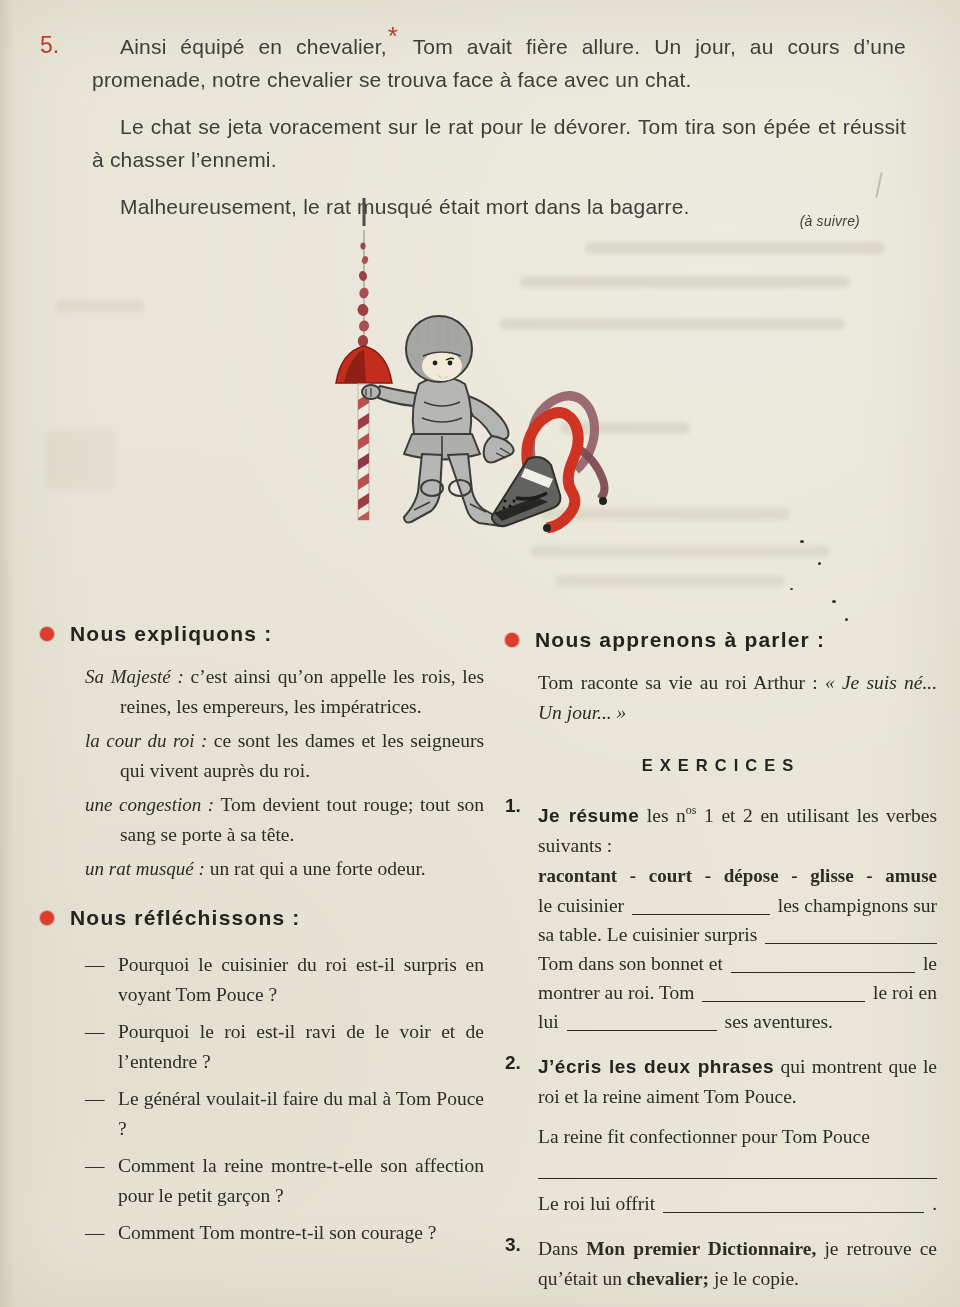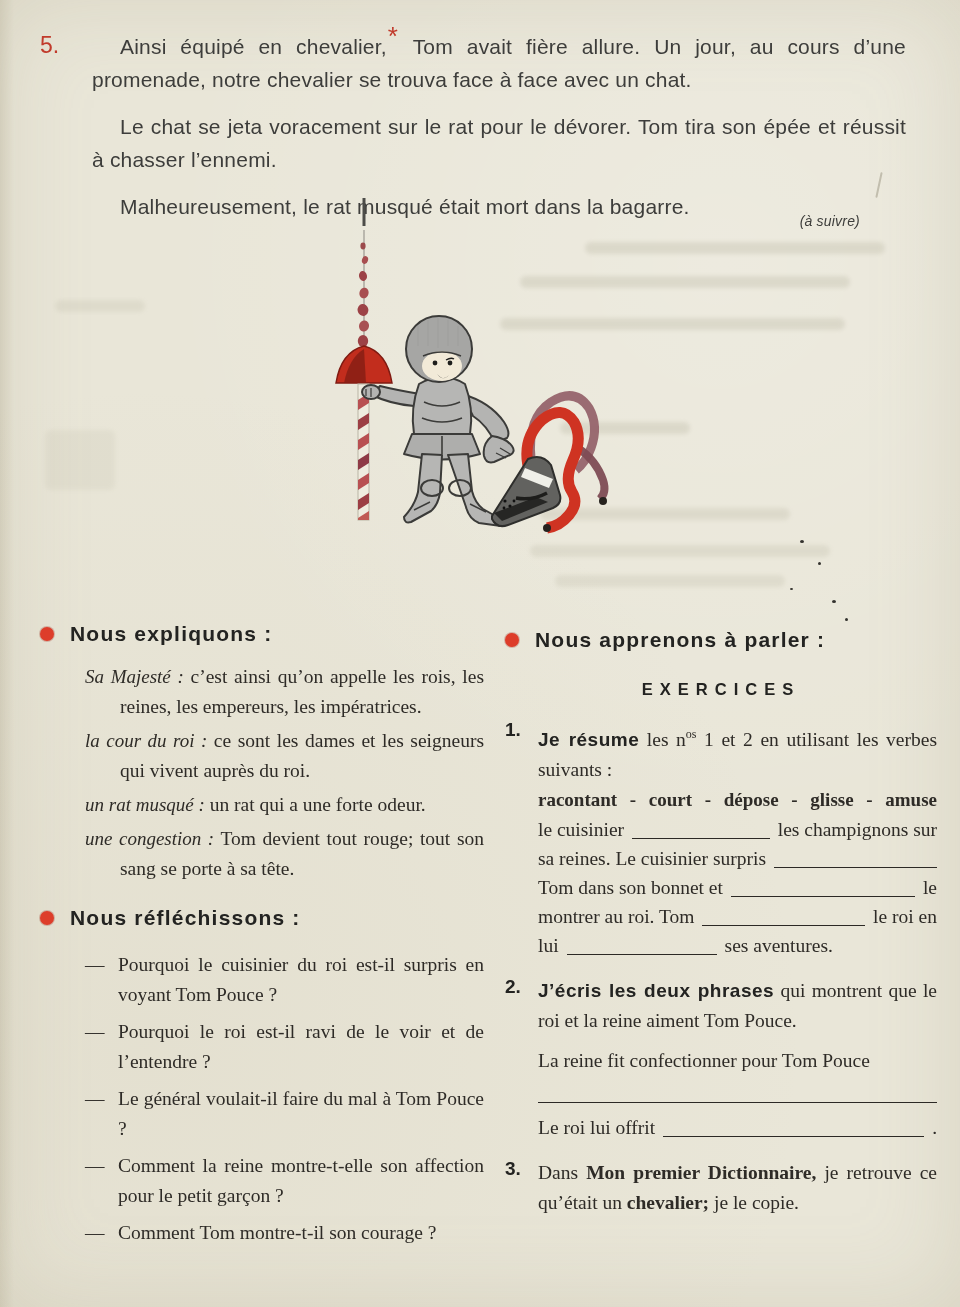--- a/index.html
+++ b/index.html
@@ -265,22 +265,22 @@
   <div class="col col-left">
 
     <div class="sec-head">
       <span class="bullet"></span>
       <h2>Nous expliquons :</h2>
     </div>
 
     <div class="defs">
       <p class="def"><i>Sa Majesté :</i><span> c’est ainsi qu’on appelle les rois, les reines, les empereurs, les impératrices.</span></p>
       <p class="def"><i>la cour du roi :</i><span> ce sont les dames et les seigneurs qui vivent auprès du roi.</span></p>
+      <p class="def"><i>une congestion :</i><span> Tom devient tout rouge; tout son sang se porte à sa tête.</span></p>
       <p class="def"><i>un rat musqué :</i><span> un rat qui a une forte odeur.</span></p>
-      <p class="def"><i>une congestion :</i><span> Tom devient tout rouge; tout son sang se porte à sa tête.</span></p>
     </div>
 
     <div class="sec-head head-2">
       <span class="bullet"></span>
       <h2>Nous réfléchissons :</h2>
     </div>
 
     <div class="questions">
       <p class="q"><span class="dash">—</span><span>Pourquoi le cuisinier du roi est-il surpris en voyant Tom Pouce ?</span></p>
       <p class="q"><span class="dash">—</span><span>Pourquoi le roi est-il ravi de le voir et de l’entendre ?</span></p>
@@ -290,35 +290,36 @@
     </div>
   </div>
 
   <div class="col col-right">
 
     <div class="sec-head" style="margin-top:6px;">
       <span class="bullet"></span>
       <h2>Nous apprenons à parler :</h2>
     </div>
 
+    <p class="intro"><span>Tom raconte sa vie au roi Arthur : </span><i>« Je suis né... Un jour... »</i></p>
 
     <h3 class="exercices-head">EXERCICES</h3>
 
     <div class="ex">
       <div class="ex-num">1.</div>
       <div class="ex-body">
         <p class="ex-lead"><span class="lead-bold">Je résume</span><span> les n</span><sup style="font-size:12px;">os</sup><span> 1 et 2 en utilisant les verbes suivants :</span></p>
         <p class="verbs">racontant - court - dépose - glisse - amuse</p>
         <div class="fill-line">
             <span>le cuisinier</span>
             <span class="blank"></span>
             <span>les champignons sur</span>
           </div>
         <div class="fill-line">
-            <span>sa reines. Le cuisinier surpris</span>
+            <span>sa table. Le cuisinier surpris</span>
             <span class="blank" style="margin-right:0;"></span>
           </div>
         <div class="fill-line">
             <span>Tom dans son bonnet et</span>
             <span class="blank"></span>
             <span>le</span>
           </div>
         <div class="fill-line">
             <span>montrer au roi. Tom</span>
             <span class="blank"></span>

